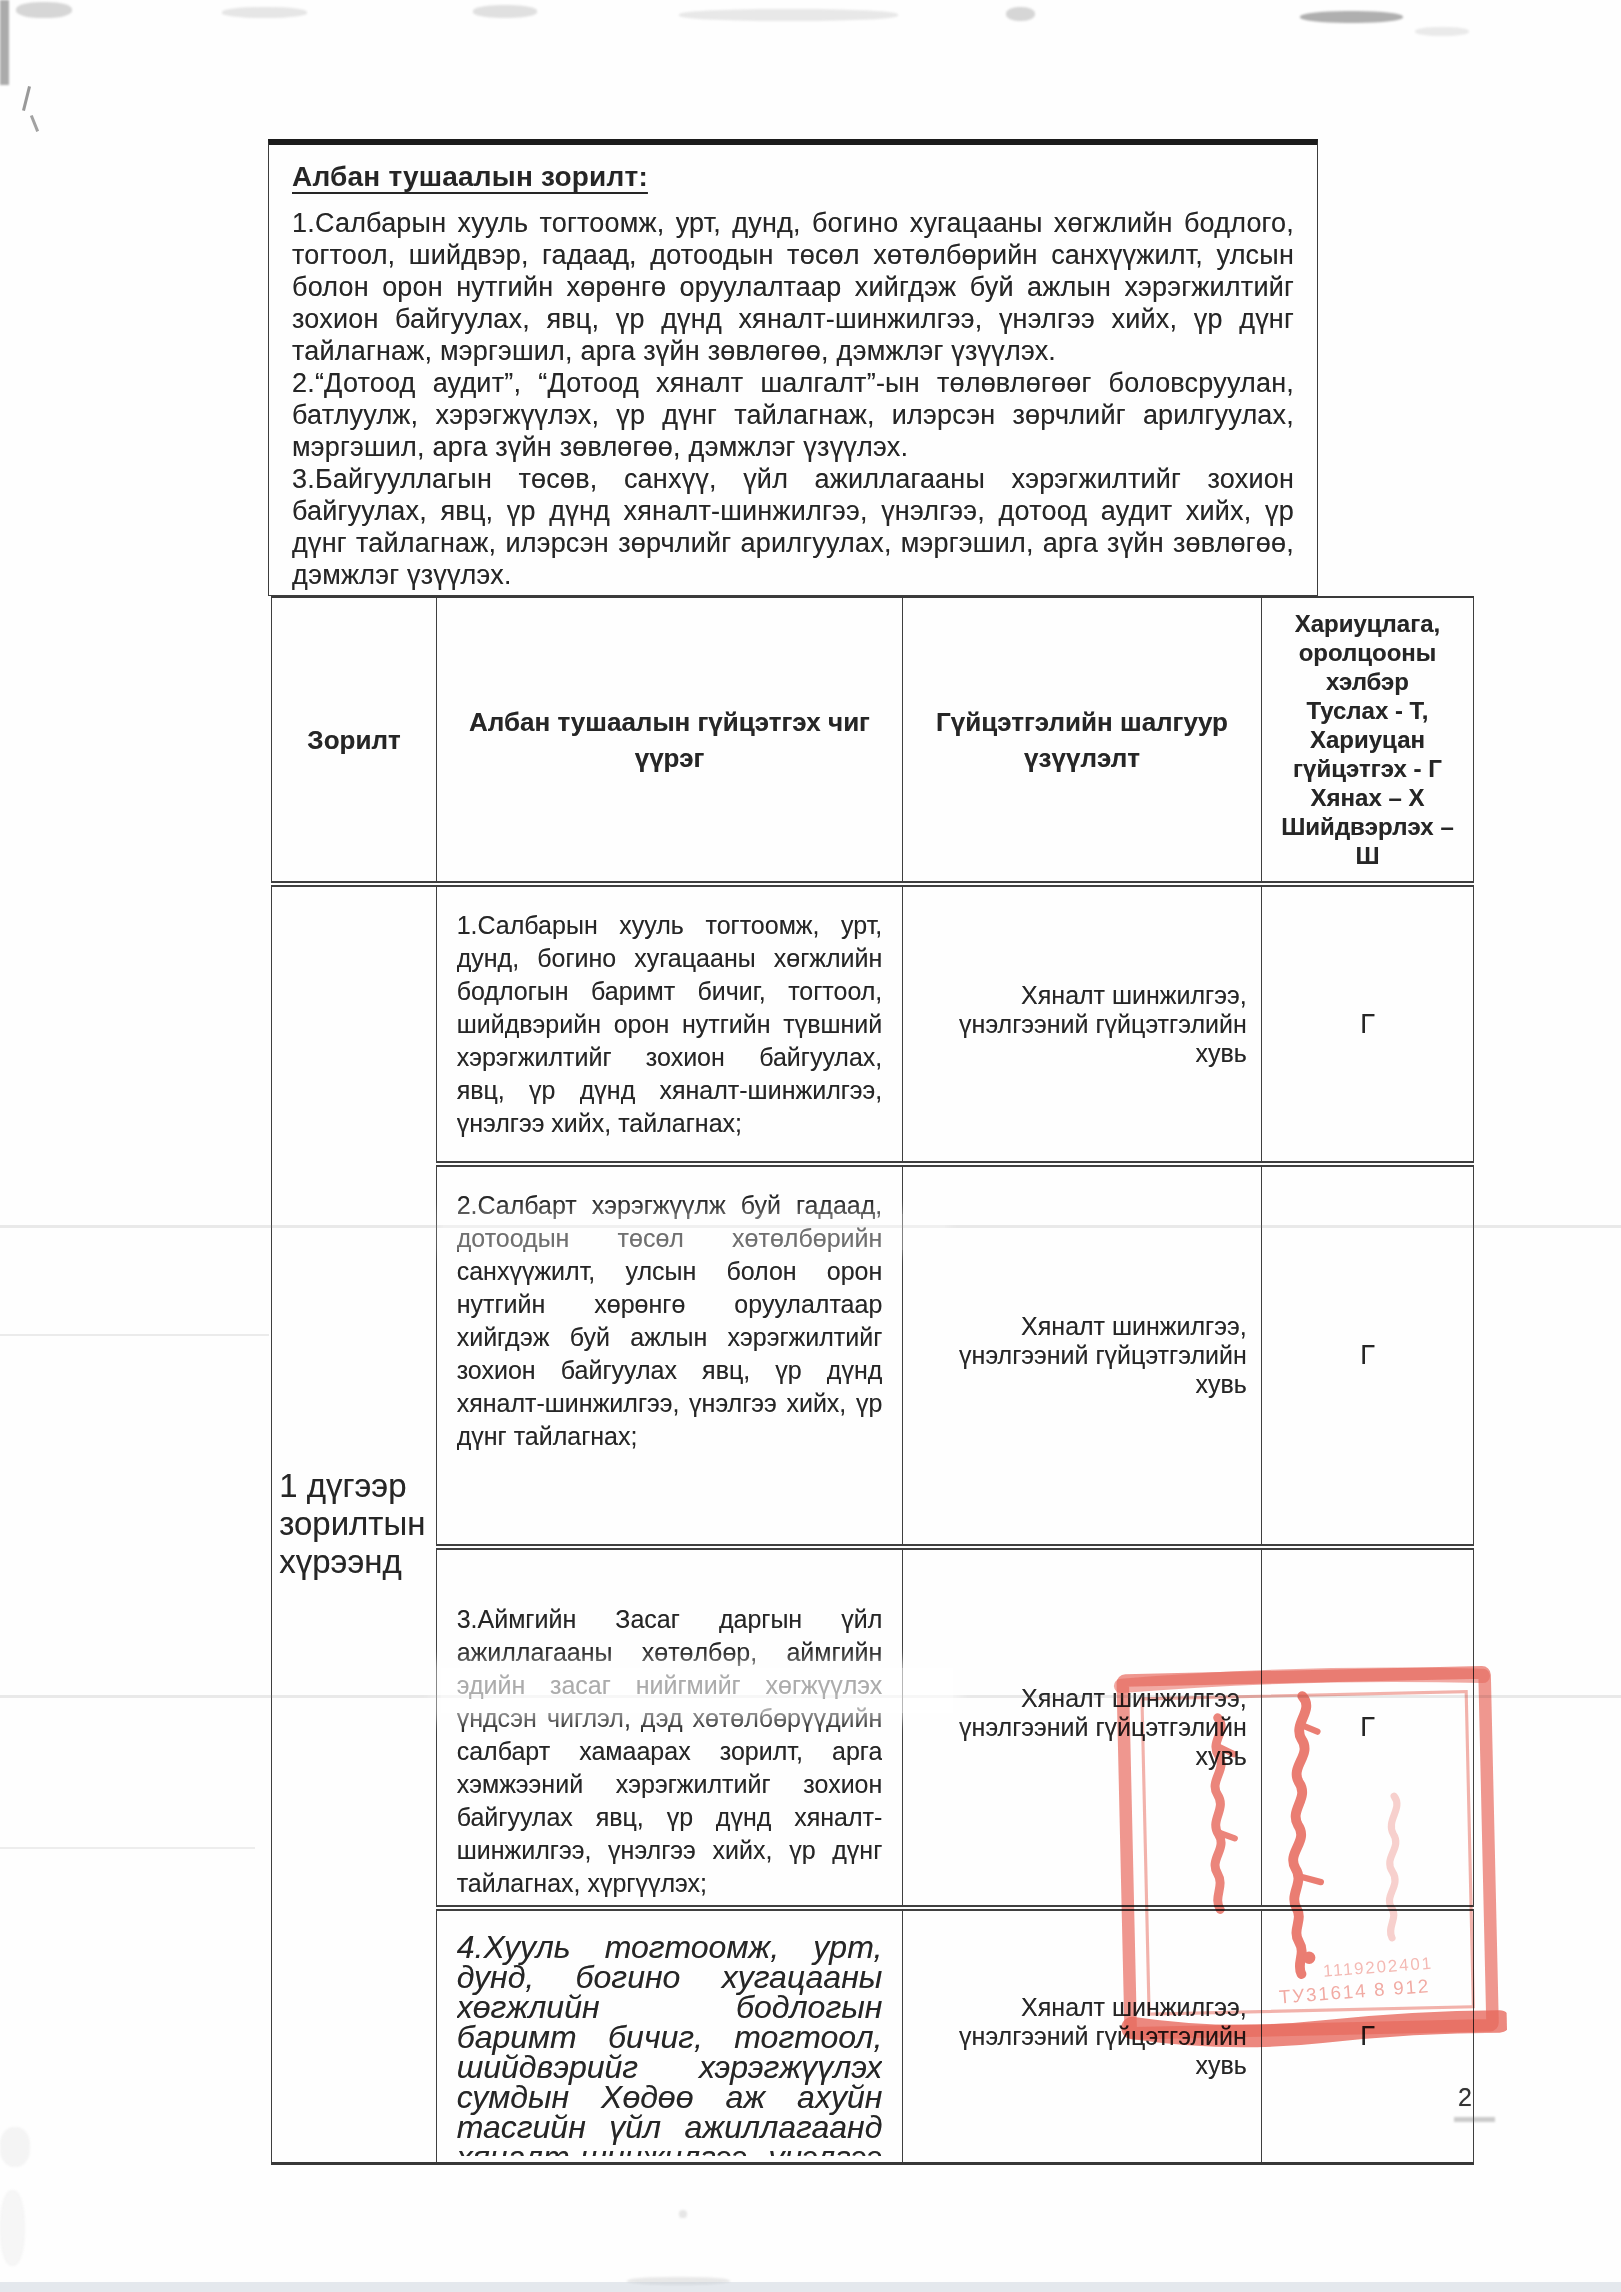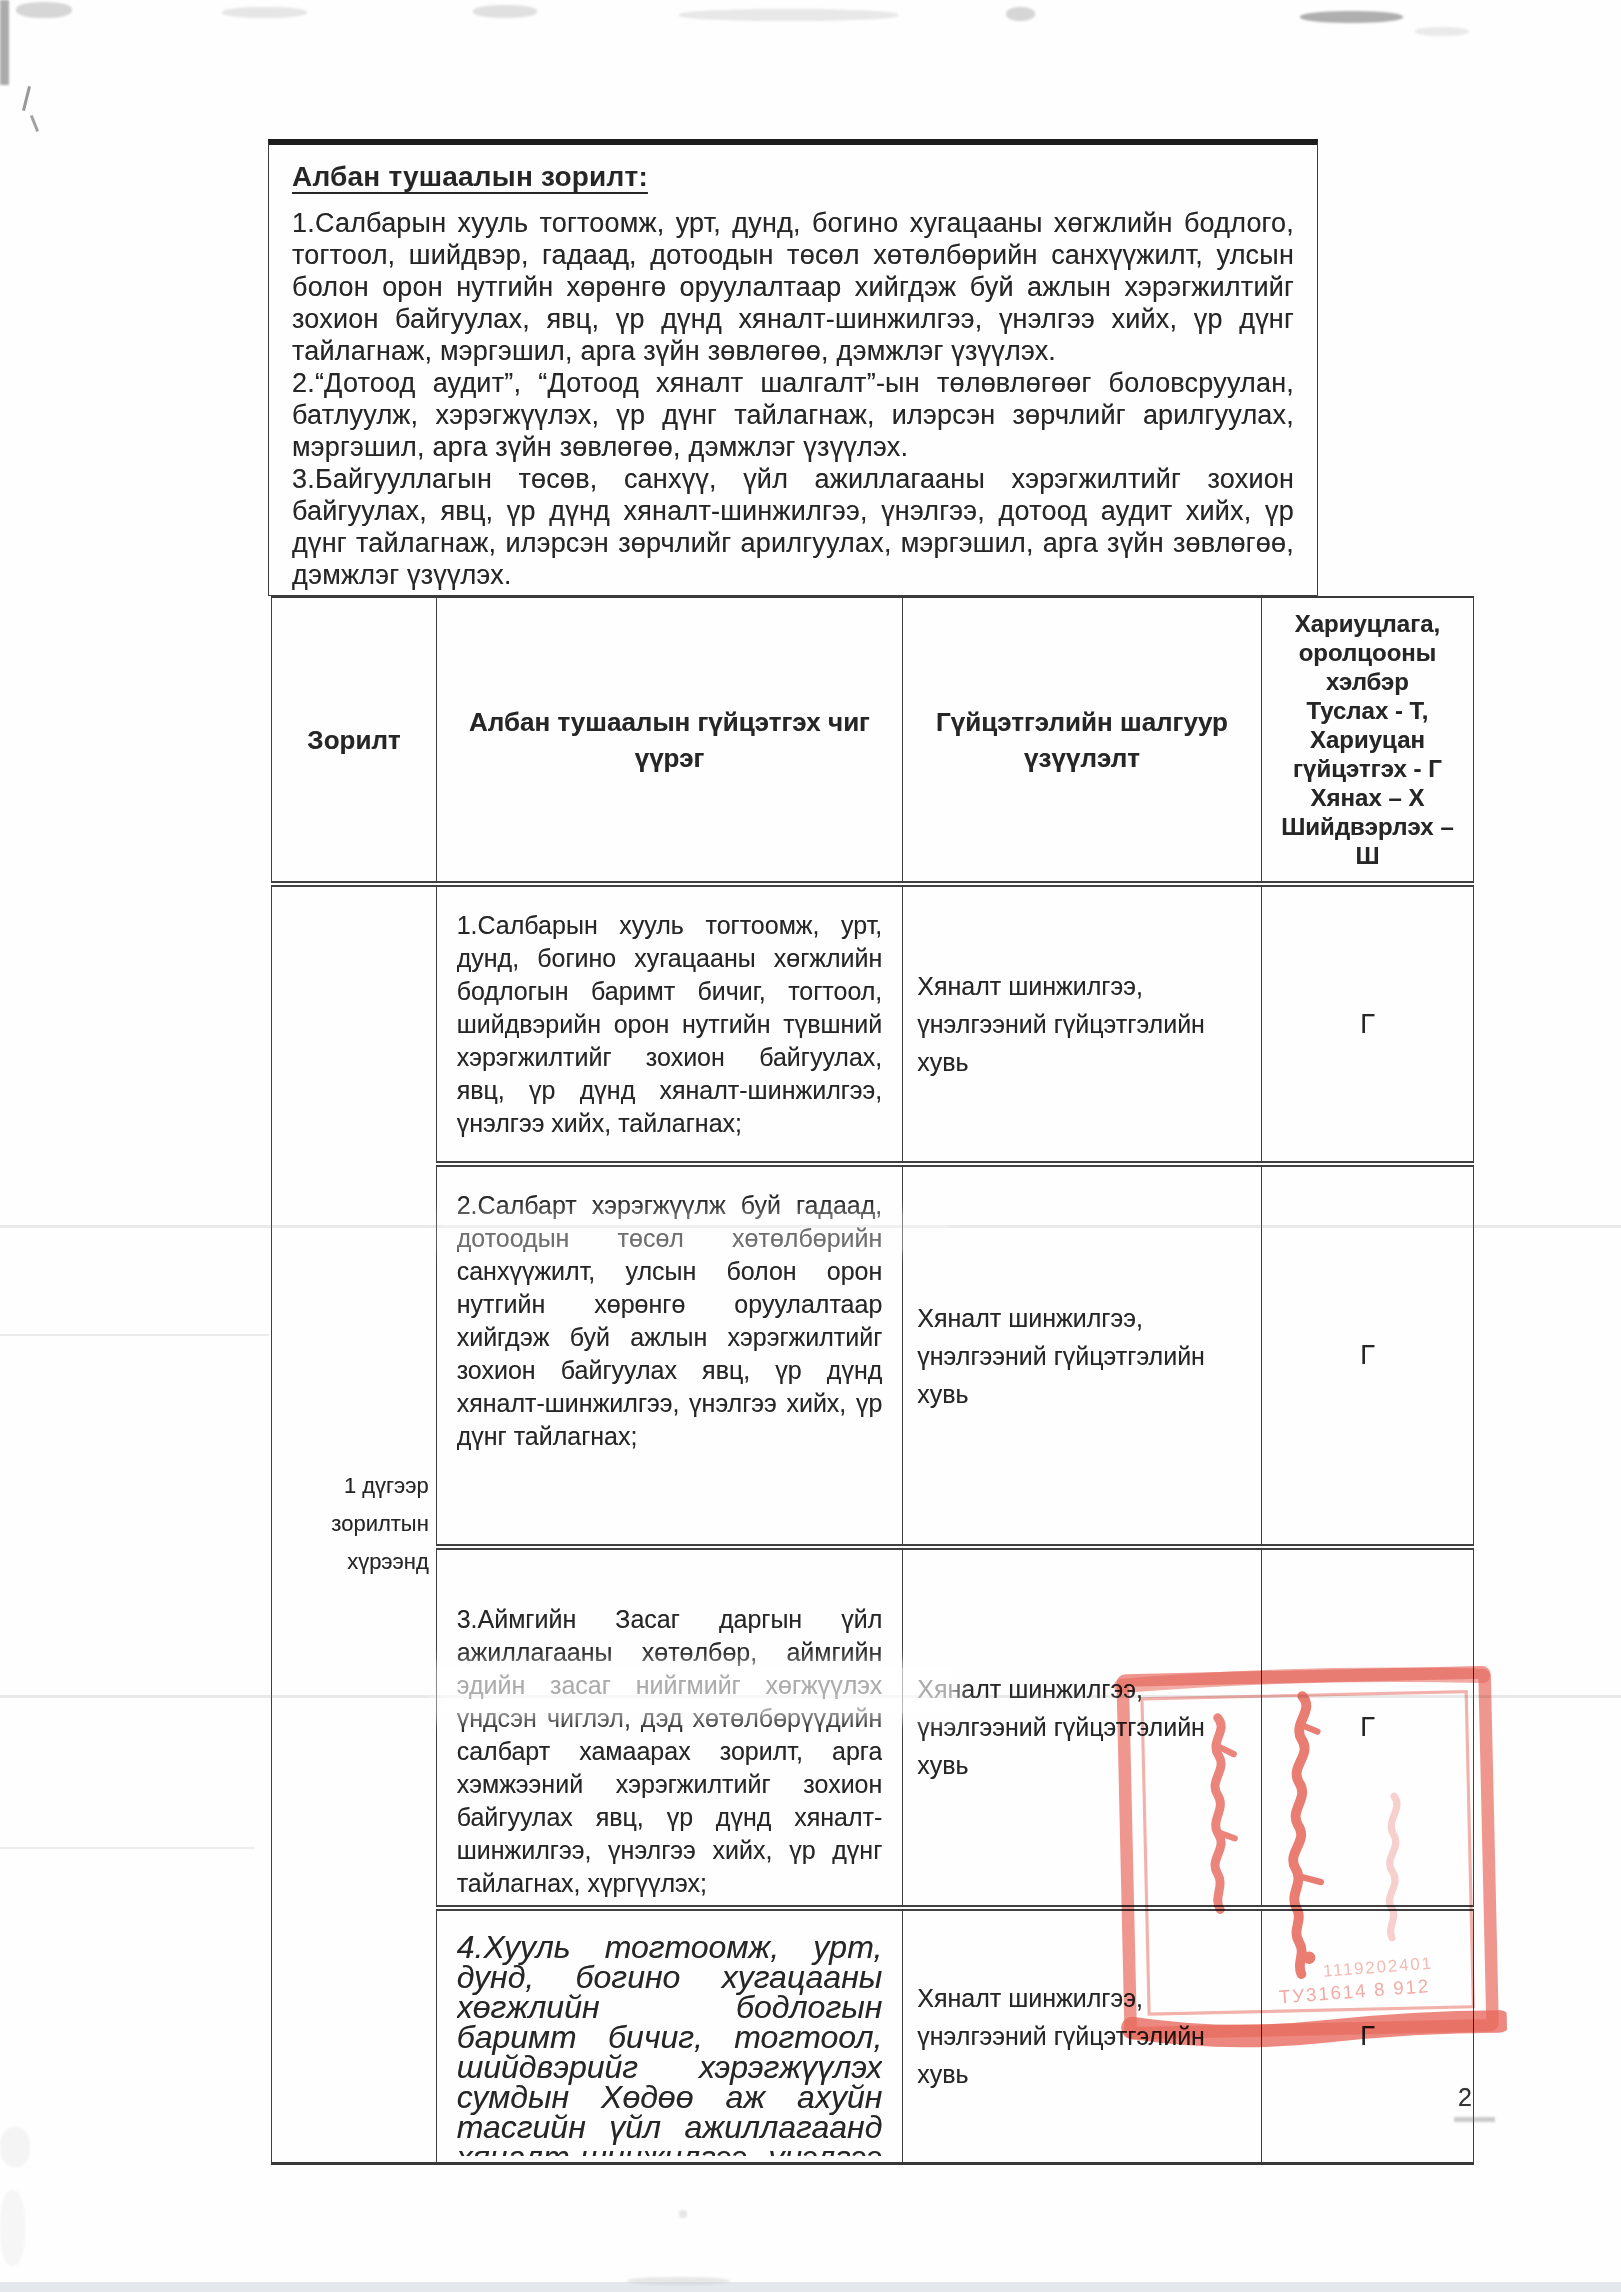--- a/index.html
+++ b/index.html
@@ -32,28 +32,28 @@
   .duty-table th,.duty-table td{
     border:1.8px solid #3f3f3f;box-sizing:border-box;
     text-shadow:0 0 0.6px rgba(40,40,40,.4);
   }
   .duty-table thead tr{height:287px;}
   .duty-table th{font-weight:bold;font-size:26px;line-height:36px;text-align:center;vertical-align:middle;padding:0 7.2px;}
   th.role-head{white-space:pre-line;font-size:24px;line-height:29px;padding:0 1.8px;}
   .duty-table tbody td{border-top:6.3px double #3f3f3f;}
   .duty-table{border-bottom:3.6px solid #383838;border-top:2.7px solid #3a3a3a;}
   tr.r1{height:280px;} tr.r2{height:383px;} tr.r3{height:347px;} tr.r4{height:252px;}
-  td.goal-cell{text-align:right;vertical-align:middle;font-size:22px;line-height:38px;padding:0 7.2px;}
+  td.goal-cell{text-align:left;vertical-align:middle;font-size:33px;line-height:38px;padding:0 7.2px;}
   td.duty-cell{vertical-align:top;padding:21.5px 19.7px 5.4px 19.7px;}
   .duty-text{font-size:25px;line-height:33px;text-align:justify;overflow:hidden;}
   tr.r1 .duty-text{max-height:253px;}
   tr.r2 .duty-text{max-height:269px;}
   tr.r3 .duty-text{max-height:321px;margin-top:31px;}
   tr.r4 .duty-text{max-height:224px;font-size:32px;line-height:30px;font-style:italic;}
-  td.criteria-cell{text-align:left;vertical-align:middle;font-size:25px;line-height:38px;padding:0 14.3px;}
+  td.criteria-cell{text-align:right;vertical-align:middle;font-size:25px;line-height:29px;padding:0 14.3px;}
   td.role-cell{text-align:center;vertical-align:middle;font-size:27px;}
   
   .stamp{
     position:absolute;left:1116px;top:1662px;width:387px;height:387px;
     transform:rotate(-1.3deg);mix-blend-mode:multiply;opacity:.92;z-index:6;
     pointer-events:none;
   }
   
   .artifact{position:absolute;pointer-events:none;}
   .smudge{background:rgba(110,110,110,.28);border-radius:45%;filter:blur(1.3px);}

